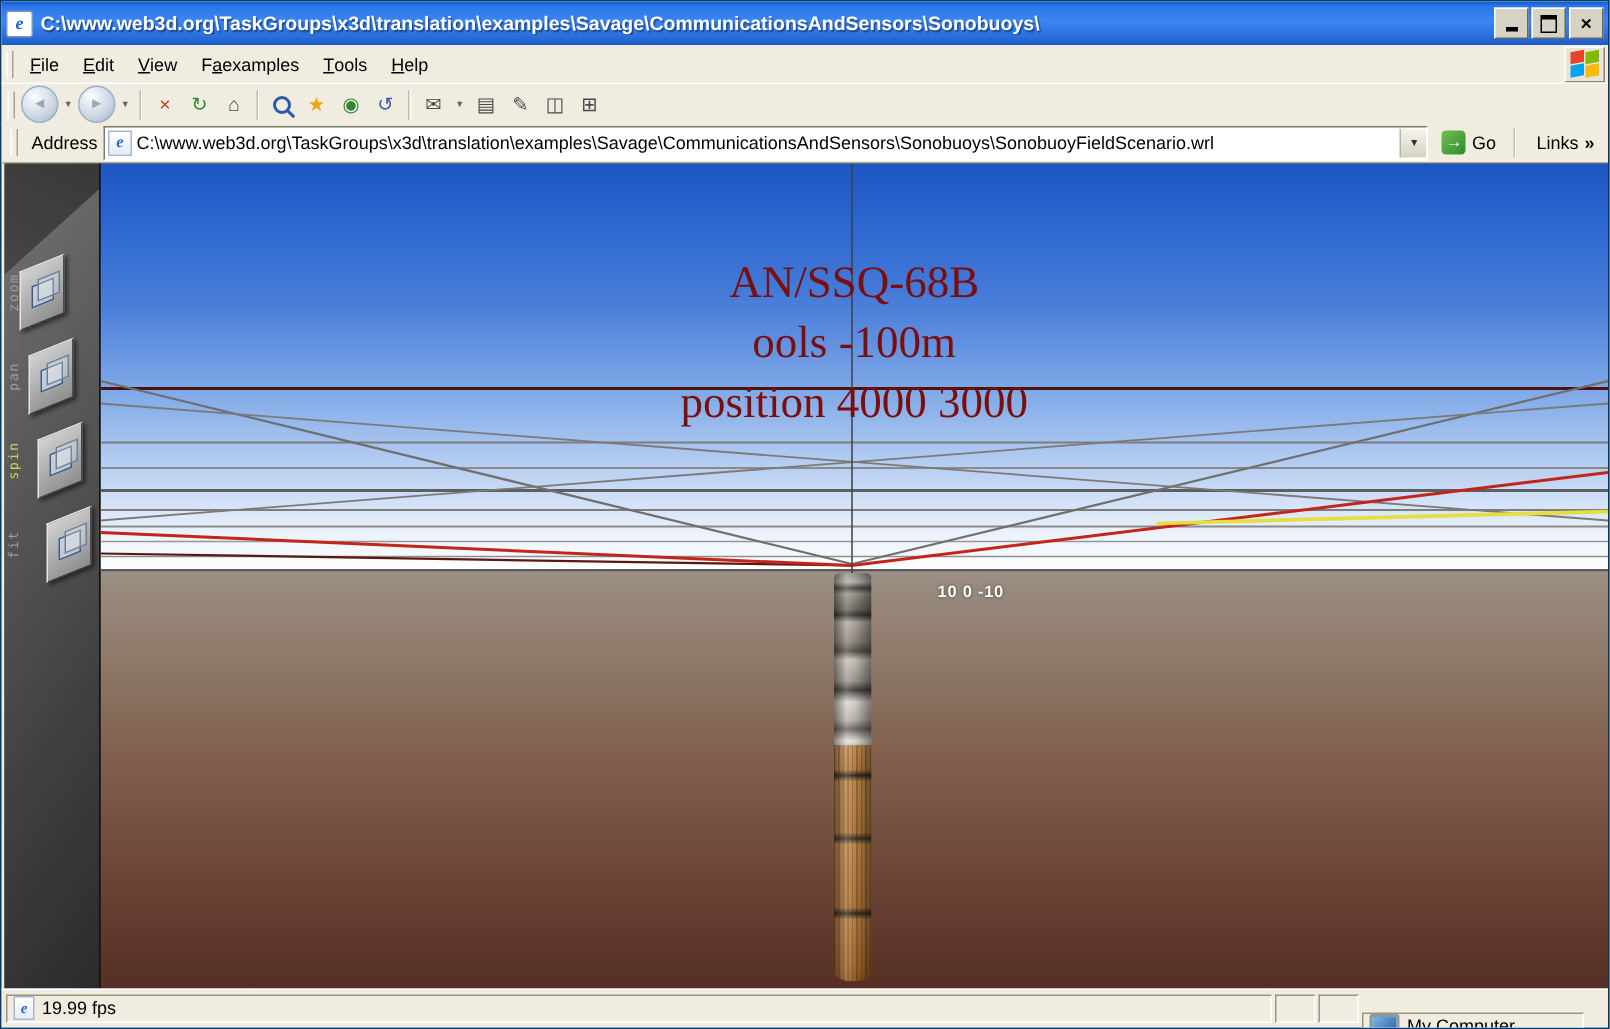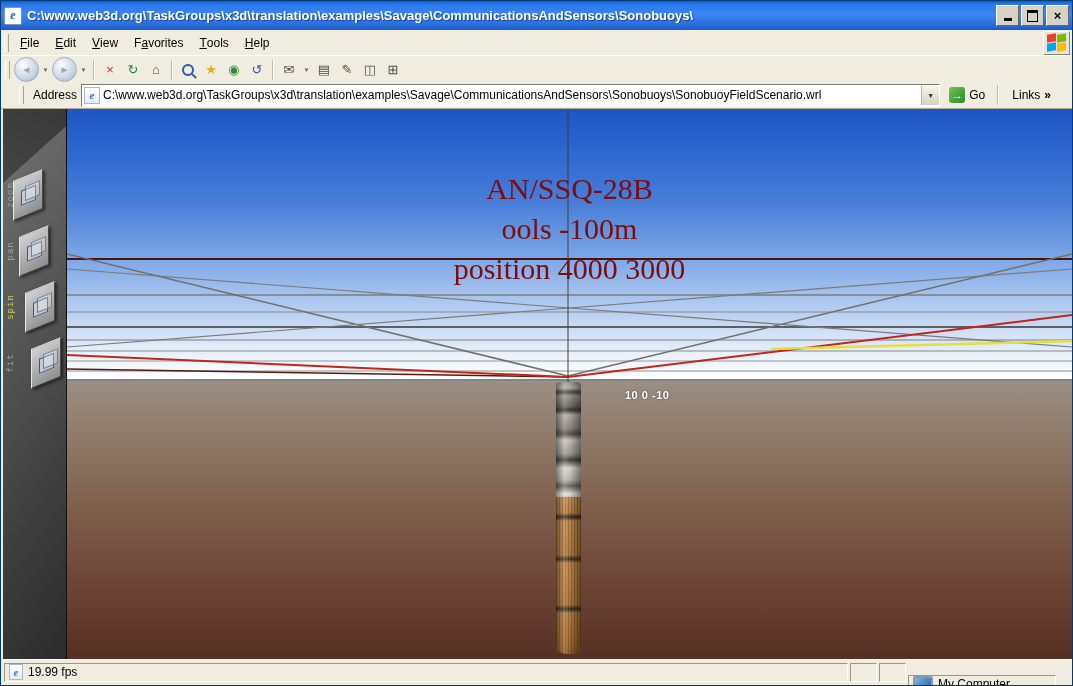--- a/index.html
+++ b/index.html
@@ -37,21 +37,21 @@
   .tb-btn.nav{width:23px;height:23px;border-radius:50%;font-size:10px;border:1px solid #9ab0c8;
               background:radial-gradient(circle at 35% 30%,#fdfdfd,#c6d2e0 65%,#93a8c0);color:#9aa8b8;}
   .tb-drop{width:11px;height:22px;display:flex;align-items:center;justify-content:center;font-size:6px;color:#666;}
   .tb-sep{width:1px;height:20px;background:#c0bcac;border-right:1px solid #fff;margin:0 3px;}
   .c-red{color:#c23a28;} .c-green{color:#2f8a33;} .c-gold{color:#e8a818;} .c-blue{color:#3a5aaa;} .c-dark{color:#4a4a4a;}
   .mag{width:8px;height:8px;border:2px solid #2a5aaa;border-radius:50%;position:relative;display:block;}
   .mag::after{content:"";position:absolute;width:6px;height:2px;background:#2a5aaa;transform:rotate(45deg);right:-5px;bottom:-3px;}
 
   
   .addressbar{position:absolute;top:81px;left:0;right:0;height:27px;display:flex;align-items:center;
-              background:#f0ede0;padding:0 15px;gap:4px;border-bottom:1px solid #b0ac9c;box-sizing:border-box;}
+              background:#f0ede0;padding:0 3px;gap:4px;border-bottom:1px solid #b0ac9c;box-sizing:border-box;}
   .addr-label{font-size:12px;color:#000;margin-left:2px;}
   .addr-input{flex:1;height:21px;background:#fff;border:1px solid;border-color:#7a7a6a #fff #fff #7a7a6a;
               display:flex;align-items:center;padding-left:2px;overflow:hidden;}
   .page-icon{width:14px;height:15px;display:flex;align-items:center;justify-content:center;flex:0 0 auto;
              font:italic bold 11px "Liberation Serif",serif;color:#2a66cc;background:linear-gradient(#fff,#e4ecf8);
              border:1px solid #aab8cc;margin-right:3px;}
   .addr-text{flex:1;font-size:12px;white-space:nowrap;overflow:hidden;color:#000;}
   .addr-drop{width:17px;height:19px;background:linear-gradient(#f6f4ec,#d6d2c2);border-left:1px solid #b8b4a4;
              display:flex;align-items:center;justify-content:center;font-size:7px;color:#333;flex:0 0 auto;}
   .go-btn{display:flex;align-items:center;gap:4px;padding:0 5px;height:22px;font-size:12px;color:#000;}
@@ -138,21 +138,21 @@
         <span>dit</span>
       </span>
     <span class="menu-item">
         <span></span>
         <u>V</u>
         <span>iew</span>
       </span>
     <span class="menu-item">
         <span>F</span>
         <u>a</u>
-        <span>vorites</span>
+        <span>examples</span>
       </span>
     <span class="menu-item">
         <span></span>
         <u>T</u>
         <span>ools</span>
       </span>
     <span class="menu-item">
         <span></span>
         <u>H</u>
         <span>elp</span>
@@ -258,21 +258,21 @@
       </svg>
 
       <div class="buoy">
         <div class="buoy-top"></div>
         <div class="buoy-bottom"></div>
       </div>
 
       <div class="marker">10 0 -10</div>
 
       <div class="scene-text">
-        <div>AN/SSQ-28B</div>
+        <div>AN/SSQ-68B</div>
         <div>ools -100m</div>
         <div>position 4000 3000</div>
       </div>
     </div>
   </div>
 
   <div class="statusbar">
     <div class="pane pane-main">
       <span class="page-icon small">e</span>
       <span>19.99 fps</span>

